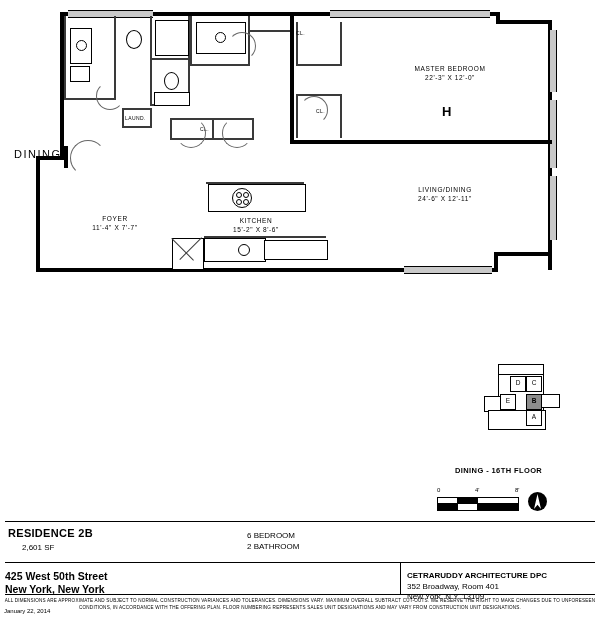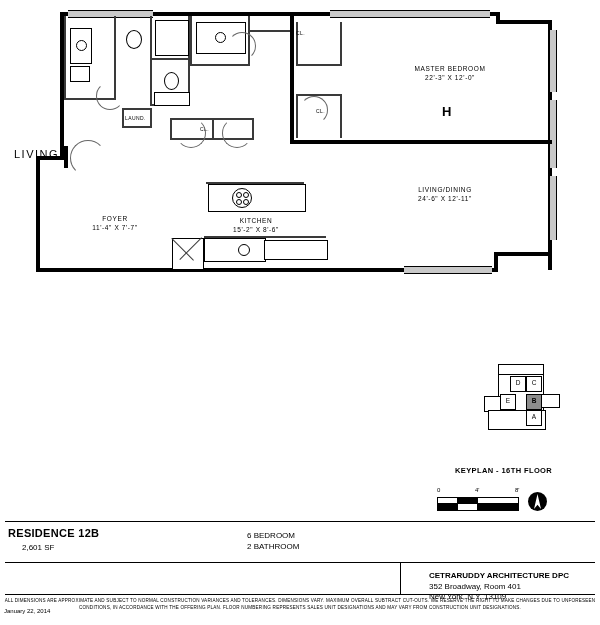--- a/index.html
+++ b/index.html
@@ -155,21 +155,21 @@
   }
   .beds {
     position: absolute; left: 247px; top: 530px;
     font-size: 8px; line-height: 11px;
   }
   .addr {
     position: absolute; left: 5px; top: 570px;
     font-size: 10.5px; font-weight: bold; line-height: 13px;
   }
   .arch {
-    position: absolute; left: 429px; top: 571px;
+    position: absolute; left: 407px; top: 571px;
     font-size: 8px; font-weight: bold; line-height: 10.5px;
   }
   .arch .sub { font-weight: normal; }
   .discl {
     position: absolute; left: 0; top: 598px; width: 600px;
     text-align: center; font-size: 4.6px; line-height: 6.5px;
     letter-spacing: .2px;
   }
   .date {
     position: absolute; left: 4px; top: 608px;
@@ -253,21 +253,21 @@
     <div class="tiny" style="left:316px; top:108px;">CL.</div>
 
     <div class="door-arc" style="left:96px;  top:82px;  width:26px; height:26px; border-color:#666; border-top-color:transparent; border-right-color:transparent;"></div>
     <div class="door-arc" style="left:70px;  top:140px; width:34px; height:34px; border-color:#666; border-bottom-color:transparent; border-right-color:transparent;"></div>
     <div class="door-arc" style="left:228px; top:32px;  width:26px; height:26px; border-color:#666; border-left-color:transparent; border-bottom-color:transparent;"></div>
     <div class="door-arc" style="left:300px; top:96px;  width:26px; height:26px; border-color:#666; border-left-color:transparent; border-bottom-color:transparent;"></div>
     <div class="door-arc" style="left:176px; top:118px; width:28px; height:28px; border-color:#666; border-top-color:transparent; border-left-color:transparent;"></div>
     <div class="door-arc" style="left:222px; top:118px; width:28px; height:28px; border-color:#666; border-top-color:transparent; border-right-color:transparent;"></div>
 
     <div class="wall" style="left:64px; top:146px; width:4px; height:22px;"></div>
-    <div class="entry-text" style="left:14px; top:148px;">LIVING</div>
+    <div class="entry-text" style="left:14px; top:148px;">DINING</div>
 
     <div class="thin" style="left:206px; top:182px; width:98px; height:2px;"></div>
     <div class="fixture" style="left:208px; top:184px; width:96px; height:26px;"></div>
     <div class="fixture-r" style="left:232px; top:188px; width:18px; height:18px;"></div>
     <div class="fixture-r" style="left:236px; top:192px; width:4px; height:4px;"></div>
     <div class="fixture-r" style="left:243px; top:192px; width:4px; height:4px;"></div>
     <div class="fixture-r" style="left:236px; top:199px; width:4px; height:4px;"></div>
     <div class="fixture-r" style="left:243px; top:199px; width:4px; height:4px;"></div>
 
     <div class="fixture" style="left:172px; top:238px; width:30px; height:30px;"></div>
@@ -308,21 +308,21 @@
     <div class="kp-shape" style="left:18px; top:50px; width:56px; height:18px;"></div>
     <div class="kp-shape" style="left:66px; top:34px; width:22px; height:12px;"></div>
 
     <div class="kp-unit" style="left:40px; top:16px; width:14px; height:14px;">D</div>
     <div class="kp-unit" style="left:56px; top:16px; width:14px; height:14px;">C</div>
     <div class="kp-unit" style="left:30px; top:34px; width:14px; height:14px;">E</div>
     <div class="kp-unit sel" style="left:56px; top:34px; width:14px; height:14px;">B</div>
     <div class="kp-unit" style="left:56px; top:50px; width:14px; height:14px;">A</div>
   </div>
 
-  <div class="kp-title">KEYPLAN - 16TH FLOOR</div>
+  <div class="kp-title">DINING - 16TH FLOOR</div>
 
   <div class="scalebar">
     <div class="sb-num" style="left:0px;  top:0px;">0</div>
     <div class="sb-num" style="left:38px; top:0px;">4'</div>
     <div class="sb-num" style="left:78px; top:0px;">8'</div>
     <div class="sb-seg" style="left:0px;  top:10px; width:20px; height:6px; background:#fff;"></div>
     <div class="sb-seg" style="left:20px; top:10px; width:20px; height:6px; background:#000;"></div>
     <div class="sb-seg" style="left:0px;  top:16px; width:20px; height:6px; background:#000;"></div>
     <div class="sb-seg" style="left:20px; top:16px; width:20px; height:6px; background:#fff;"></div>
     <div class="sb-seg" style="left:40px; top:10px; width:40px; height:6px; background:#fff;"></div>
@@ -330,28 +330,32 @@
   </div>
   <div class="compass">
       <div class="n"></div>
     </div>
 
   <div class="hr" style="left:5px; top:521px; width:590px;"></div>
   <div class="hr" style="left:5px; top:562px; width:590px;"></div>
   <div class="hr" style="left:5px; top:594px; width:590px;"></div>
   <div class="hr" style="left:400px; top:562px; width:1px; height:32px; background:#000;"></div>
 
-  <div class="res-title">RESIDENCE 12B</div>
+  <div class="res-title">RESIDENCE 2B</div>
   <div class="res-sf">2,601 SF</div>
 
   <div class="beds">
     <div>6 BEDROOM</div>
     <div>2 BATHROOM</div>
   </div>
 
+  <div class="addr">
+    <div>425 West 50th Street</div>
+    <div>New York, New York</div>
+  </div>
 
   <div class="arch">
     <div>CETRARUDDY ARCHITECTURE DPC</div>
     <div class="sub">352 Broadway, Room 401</div>
     <div class="sub">New York, N.Y. 13109</div>
   </div>
 
   <div class="discl">ALL DIMENSIONS ARE APPROXIMATE AND SUBJECT TO NORMAL CONSTRUCTION VARIANCES AND TOLERANCES. DIMENSIONS VARY. MAXIMUM OVERALL SUBTRACT CUT-OUTS. WE RESERVE THE RIGHT TO MAKE CHANGES DUE TO UNFORESEEN CONDITIONS, IN ACCORDANCE WITH THE OFFERING PLAN. FLOOR NUMBERING REPRESENTS SALES UNIT DESIGNATIONS AND MAY VARY FROM CONSTRUCTION UNIT DESIGNATIONS.</div>
   <div class="date">January 22, 2014</div>
 

